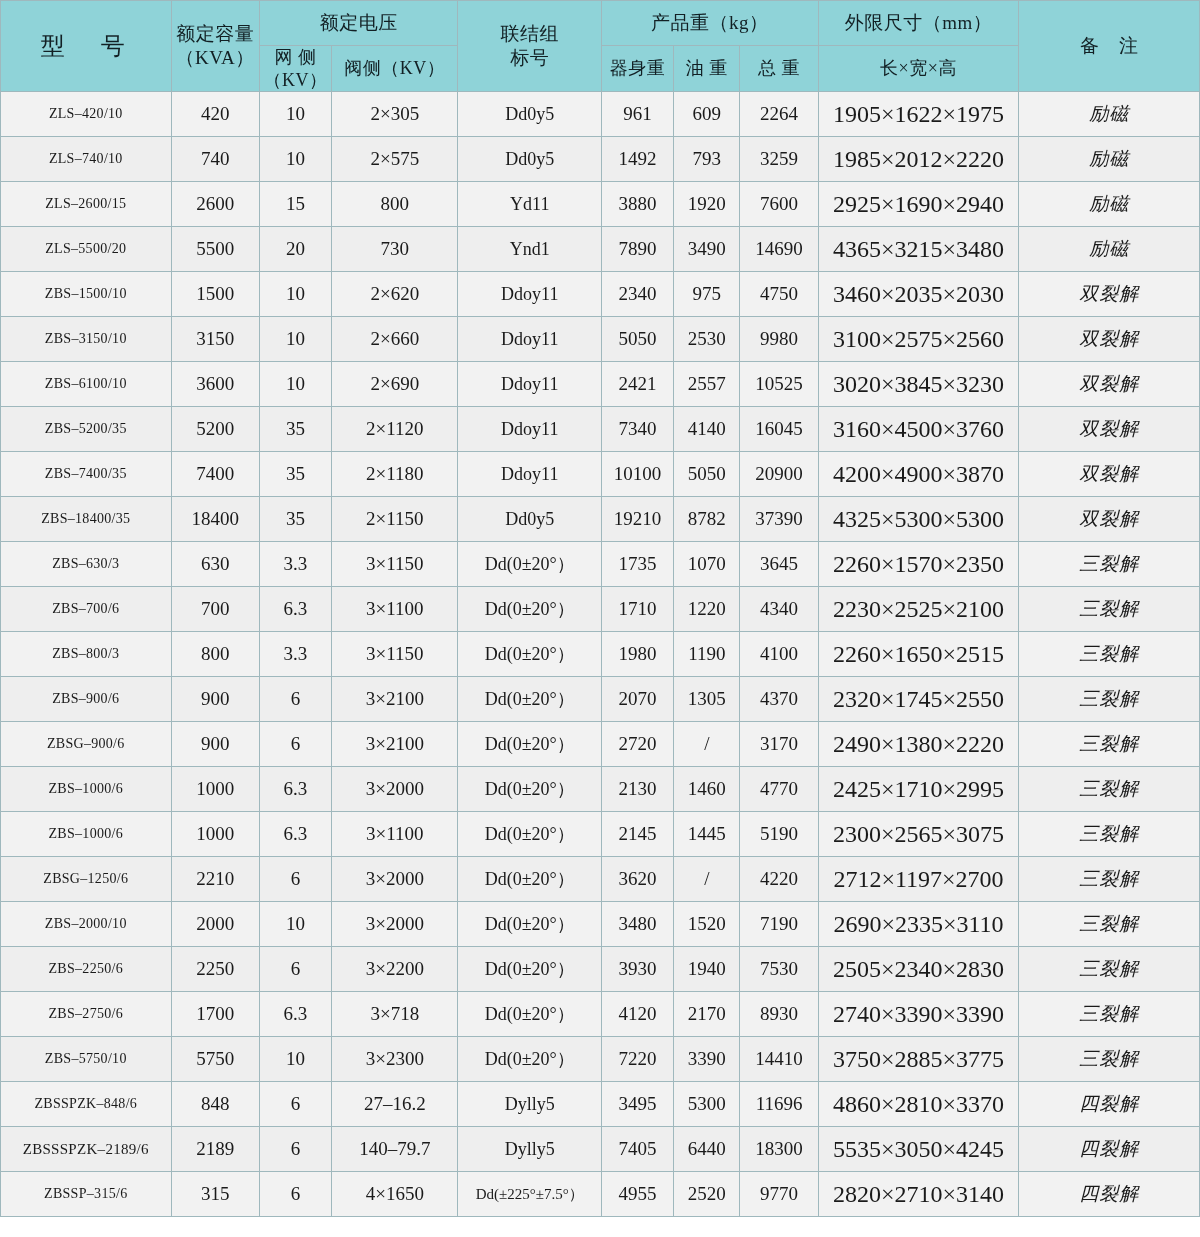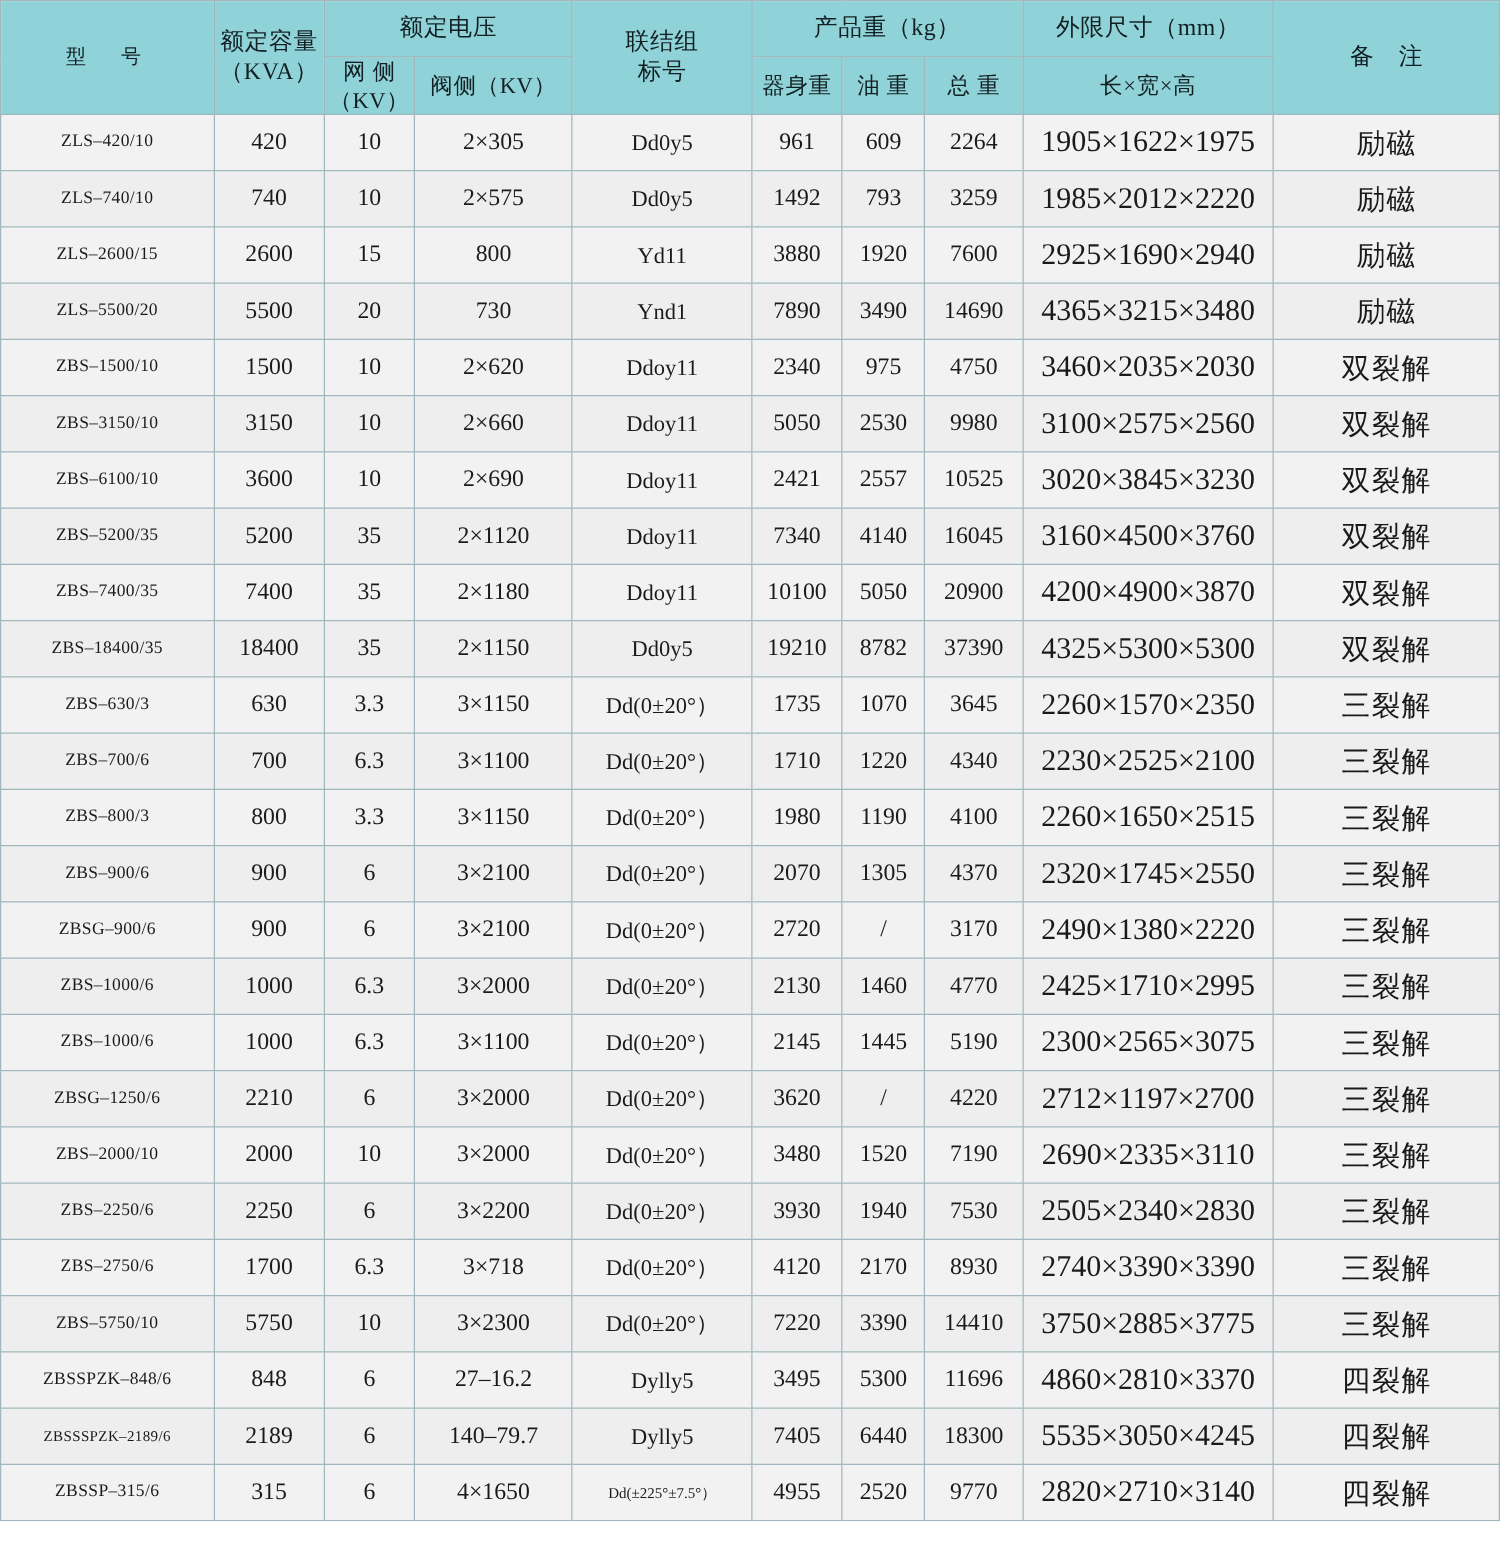--- a/index.html
+++ b/index.html
@@ -33,49 +33,50 @@
     color: #122024;
   }
   thead th.tall {
     height: 44px;
   }
   thead th.sub {
     height: 42px;
     font-size: 18px;
   }
   thead th.model {
-    font-size: 16px;
+    font-size: 24px;
     letter-spacing: 6px;
   }
   tbody td {
     height: 44px;
     font-size: 19px;
     background: #f2f2f2;
     white-space: nowrap;
   }
   tbody tr:nth-child(even) td {
     background: #eeeeee;
   }
   tbody td.model-cell {
     font-size: 14px;
     letter-spacing: 0.3px;
   }
   tbody td.note-cell {
-    font-size: 23px;
+    font-size: 19px;
     letter-spacing: 1px;
+    font-style: italic;
   }
   tbody td.group-cell {
     font-size: 18px;
     font-family: Liberation Serif, serif;
   }
   tbody td.dim-cell {
     font-size: 24px;
   }
   tbody td.small {
-    font-size: 12px;
+    font-size: 15px;
   }
   col.c-model { width: 170px; }
   col.c-cap   { width: 88px; }
   col.c-net   { width: 72px; }
   col.c-valve { width: 126px; }
   col.c-group { width: 143px; }
   col.c-body  { width: 72px; }
   col.c-oil   { width: 66px; }
   col.c-total { width: 78px; }
   col.c-dim   { width: 200px; }

